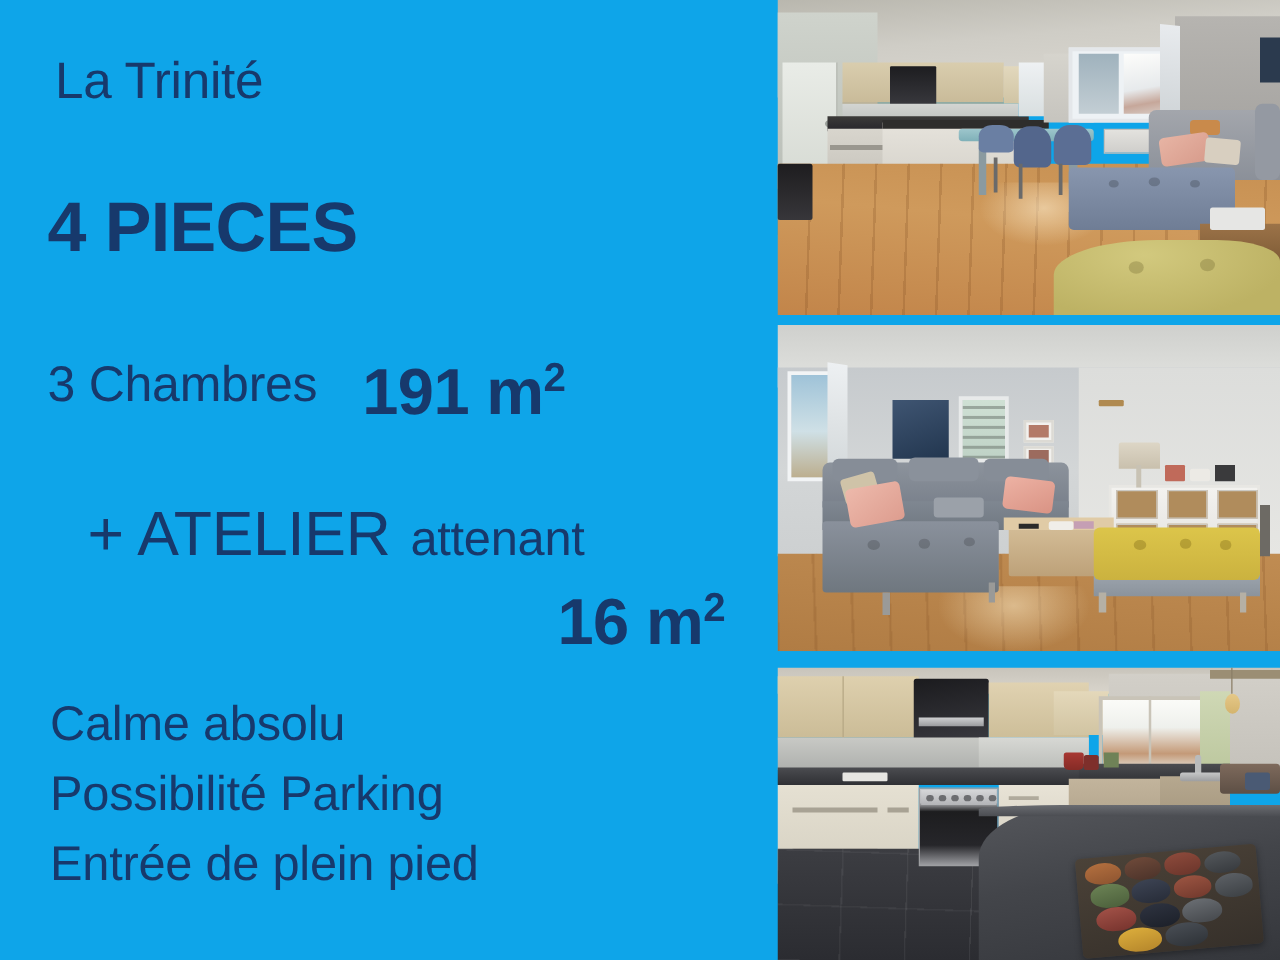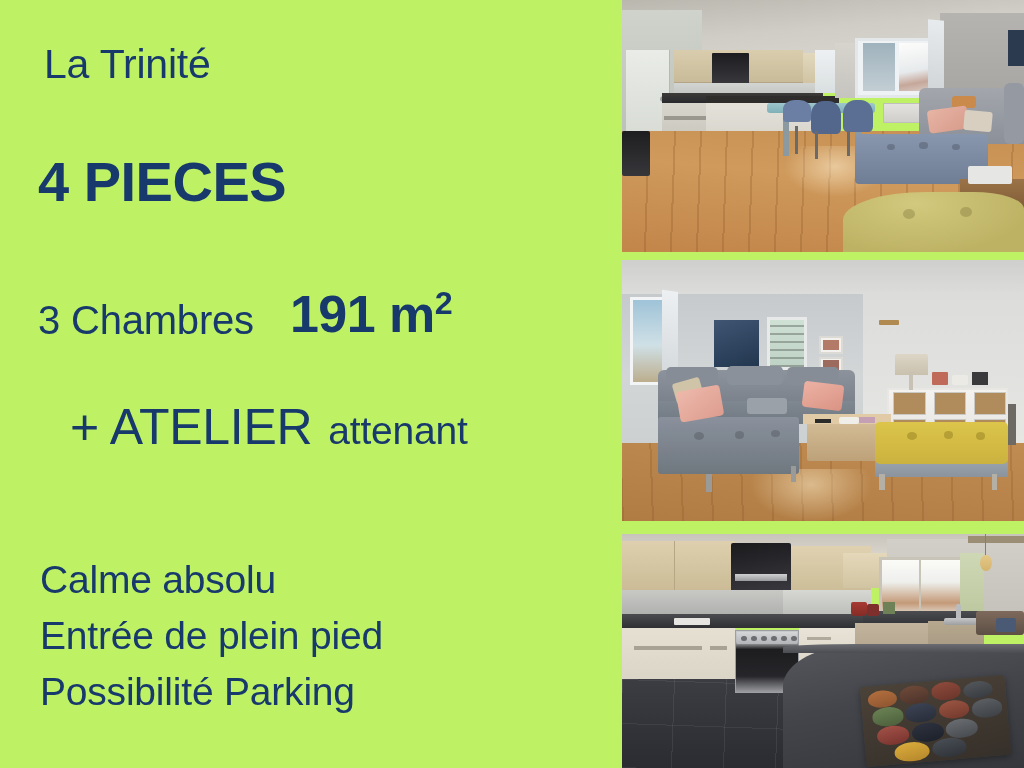--- a/index.html
+++ b/index.html
@@ -6,21 +6,21 @@
   * { box-sizing: border-box; margin: 0; padding: 0; }
   html, body {
     width: 1024px; height: 768px;
     background: #ffffff;
     font-family: "Liberation Sans", sans-serif;
     overflow: hidden;
   }
   .slide {
     position: relative;
     width: 1024px; height: 768px;
-    background: #bef264;
+    background: #0ea5e9;
   }
 
   
   .text-col {
     position: absolute;
     left: 0; top: 0;
     width: 616px; height: 768px;
   }
   .navy { color: #17396c; }
 
@@ -43,21 +43,21 @@
     font-weight: 700;
     line-height: 1.14;
     letter-spacing: -0.5px;
   }
 
   .row-rooms {
     position: absolute;
     left: 38px; top: 288px;
     width: 548px;
     display: flex;
-    align-items: flex-end;
+    align-items: flex-start;
   }
   .rooms-label {
     font-size: 40px;
     font-weight: 400;
     letter-spacing: -0.2px;
     line-height: 1;
   }
   .area-big {
     margin-left: 36px;
     font-size: 52px;
@@ -426,25 +426,28 @@
     <div class="row-rooms">
       <span class="rooms-label navy">3 Chambres</span>
       <span class="area-big navy"><span>191 m</span><sup>2</sup></span>
     </div>
 
     <div class="row-atelier">
       <span class="atelier-main navy">+ ATELIER</span>
       <span class="atelier-sub navy">attenant</span>
     </div>
 
+    <div class="row-atelier-area">
+      <span class="area-big2 navy"><span>16 m</span><sup>2</sup></span>
+    </div>
 
     <div class="features">
       <div class="feature-line navy">Calme absolu</div>
+      <div class="feature-line navy">Possibilité Parking</div>
       <div class="feature-line navy">Entrée de plein pied</div>
-      <div class="feature-line navy">Possibilité Parking</div>
     </div>
   </div>
 
   <div class="photo-col">
 
     <div class="photo" id="photo-1">
       <div class="photo-inner">
         <div class="p1-ceiling"></div>
         <div class="p1-wall-l"></div>
         <div class="p1-door"></div>

